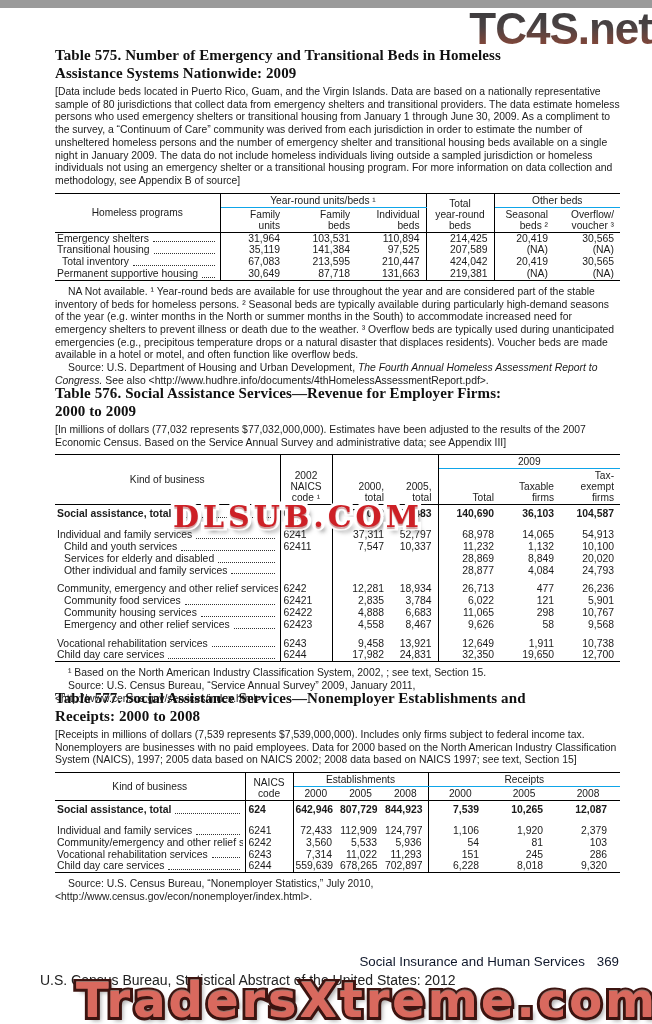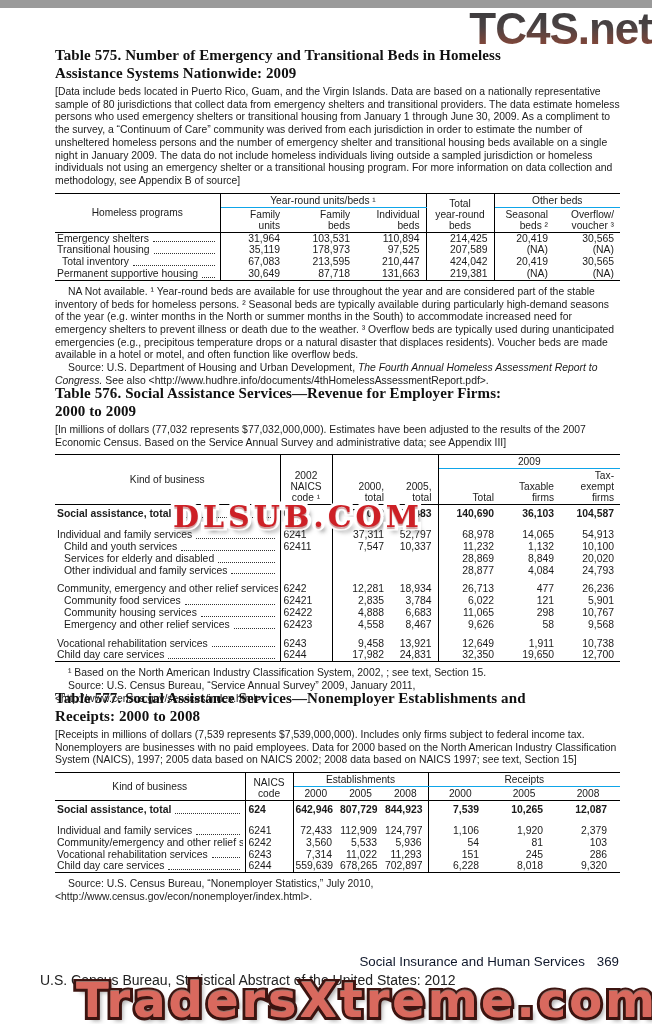--- a/index.html
+++ b/index.html
@@ -115,21 +115,21 @@
           <td class="num">30,565</td>
         </tr>
         <tr>
           <td class="vr">
               <span class="lab">
                 <span class="txt">Transitional housing</span>
                 <span class="leader"></span>
               </span>
             </td>
           <td class="num">35,119</td>
-          <td class="num">178,973</td>
+          <td class="num">141,384</td>
           <td class="num vr">97,525</td>
           <td class="num vr">207,589</td>
           <td class="num">(NA)</td>
           <td class="num">(NA)</td>
         </tr>
         <tr>
           <td class="vr ind2">
               <span class="lab">
                 <span class="txt">Total inventory</span>
                 <span class="leader"></span>

